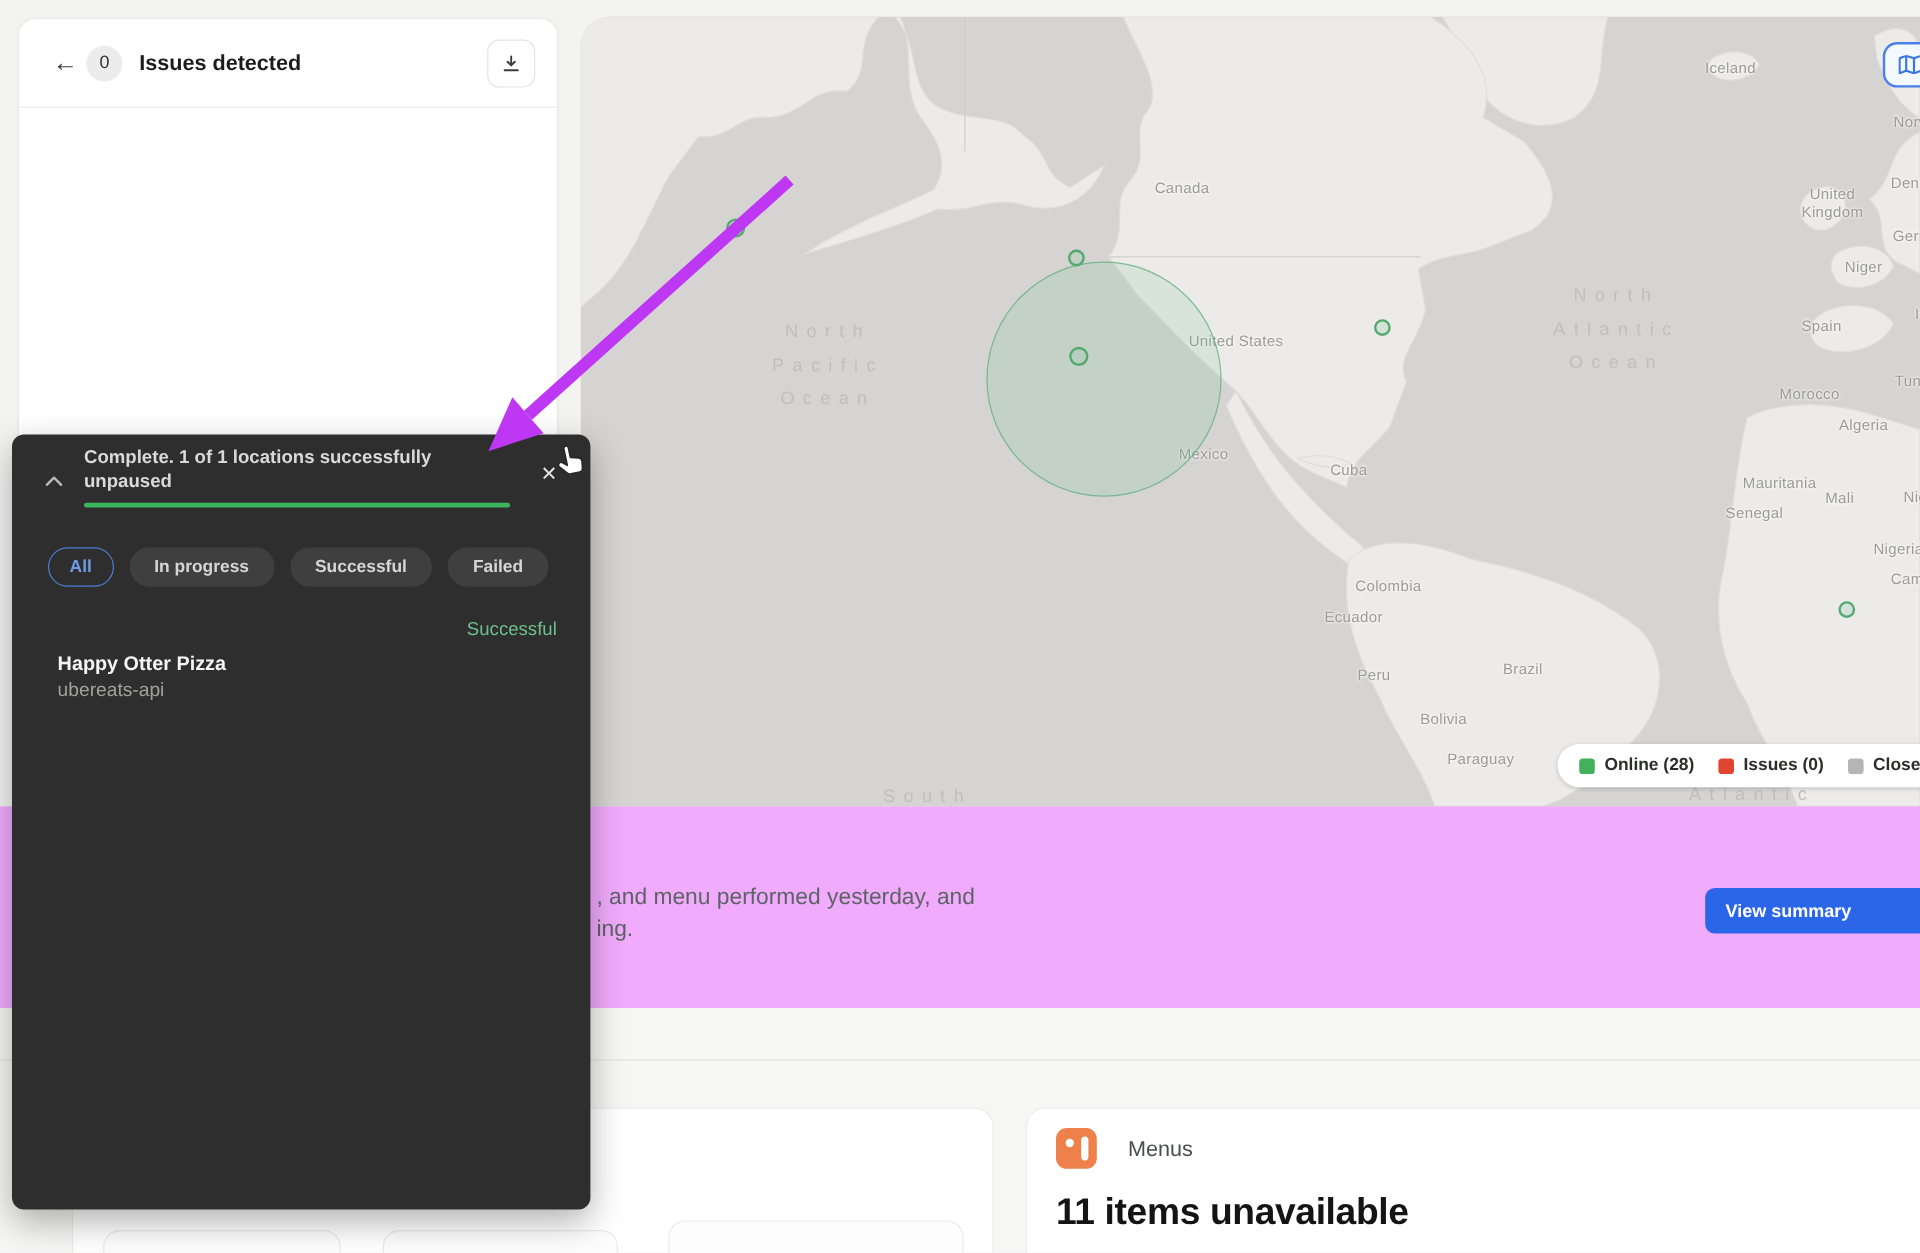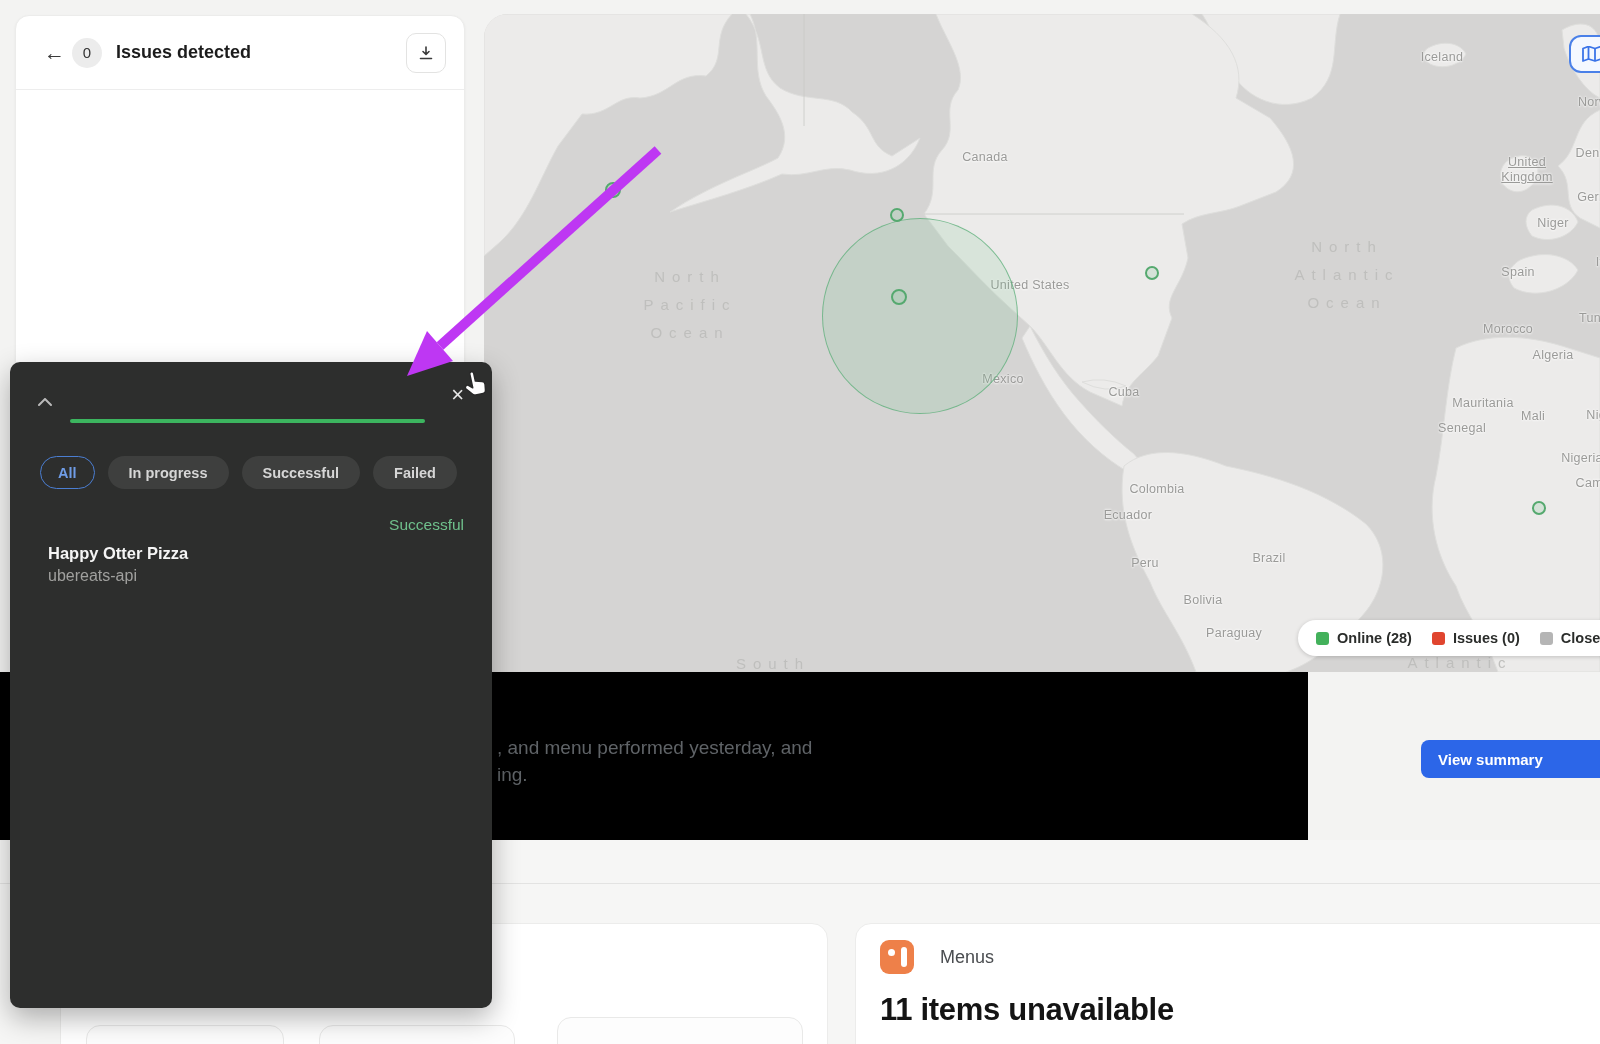--- a/index.html
+++ b/index.html
@@ -23,21 +23,21 @@
   .legend { position:absolute; left:814px; top:606px; height:36px; min-width:310px;
     background:#ffffff; border-radius:18px 0 0 18px; display:flex; align-items:center;
     gap:20px; padding:0 20px 0 18px; box-shadow:0 1px 4px rgba(0,0,0,.18); }
   .legend-item { display:flex; align-items:center; gap:8px; font-size:14.5px; font-weight:bold; color:#2b2d2b; white-space:nowrap; }
   .legend-swatch { width:13px; height:13px; border-radius:3px; flex:none; }
   .map-btn { position:absolute; left:1085px; top:21px; width:46px; height:38px;
     background:#f4f8ff; border:2px solid #4a80e8; border-radius:12px;
     display:flex; align-items:center; justify-content:center; }
 
   
-  .banner { position:absolute; left:0; top:672px; width:1308px; height:168px; background:#000000; }
+  .banner { position:absolute; left:0; top:672px; width:1600px; height:168px; background:#f0abfc; }
   .banner-text { position:absolute; left:497px; top:62px; font-size:19px; color:#5f6367; line-height:27px; }
   .view-summary { position:absolute; left:1421px; top:68px; width:192px; height:38px;
     background:#2c66e8; color:#ffffff; border:none; border-radius:8px;
     font-family:"Liberation Sans",sans-serif; font-size:15px; font-weight:bold; text-align:left; padding:0 0 0 17px; }
 
   .section-divider { position:absolute; left:0; top:883px; width:1600px; height:1px; background:#e3e3e2; }
   .lower-bg { position:absolute; left:0; top:840px; width:1600px; height:204px; background:#f6f6f5; }
 
   
   .card { position:absolute; background:#ffffff; border:1px solid #ececeb; border-radius:16px; }
@@ -121,21 +121,21 @@
         <span class="map-label" style="left: 640px; top: 378px;">Cuba</span>
         <span class="map-label" style="left: 673px; top: 475px;">Colombia</span>
         <span class="map-label" style="left: 644px; top: 501px;">Ecuador</span>
         <span class="map-label" style="left: 661px; top: 549px;">Peru</span>
         <span class="map-label" style="left: 785px; top: 544px;">Brazil</span>
         <span class="map-label" style="left: 719px; top: 586px;">Bolivia</span>
         <span class="map-label" style="left: 750px; top: 619px;">Paraguay</span>
         <span class="map-label" style="left: 958px; top: 43px;">Iceland</span>
         <span class="map-label" style="left: 1116px; top: 88px;">Norway</span>
         <span class="map-label" style="left: 1118px; top: 139px;">Denmark</span>
-        <span class="map-label" style="left: 1043px; top: 156px; text-decoration: underline;">United
+        <span class="map-label" style="left: 1043px; top: 156px;">United
 Kingdom</span>
         <span class="map-label" style="left: 1120px; top: 183px;">Germany</span>
         <span class="map-label" style="left: 1069px; top: 209px;">Niger</span>
         <span class="map-label" style="left: 1034px; top: 258px;">Spain</span>
         <span class="map-label" style="left: 1124px; top: 248px;">Italy</span>
         <span class="map-label" style="left: 1116px; top: 304px;">Tunisia</span>
         <span class="map-label" style="left: 1024px; top: 315px;">Morocco</span>
         <span class="map-label" style="left: 1069px; top: 341px;">Algeria</span>
         <span class="map-label" style="left: 999px; top: 389px;">Mauritania</span>
         <span class="map-label" style="left: 1049px; top: 402px;">Mali</span>
@@ -233,20 +233,24 @@
     </div>
     <div class="issues-divider"></div>
   </div>
 
   <div class="toast">
     <span class="toast-chevron">
       <svg width="14" height="8" viewBox="0 0 14 8" fill="none" stroke="#b9b9b9" stroke-width="2" stroke-linecap="round">
           <path d="M1 7 L7 1 L13 7"></path>
         </svg>
     </span>
+    <div class="toast-title">
+      <div>Complete. 1 of 1 locations successfully</div>
+      <div>unpaused</div>
+    </div>
     <span class="toast-close">×</span>
     <div class="toast-progress"></div>
     <div class="toast-filters" id="toast-filters">
         <button class="chip selected">All</button>
         <button class="chip">In progress</button>
         <button class="chip">Successful</button>
         <button class="chip">Failed</button>
       </div>
     <div class="toast-row">
       <div>

